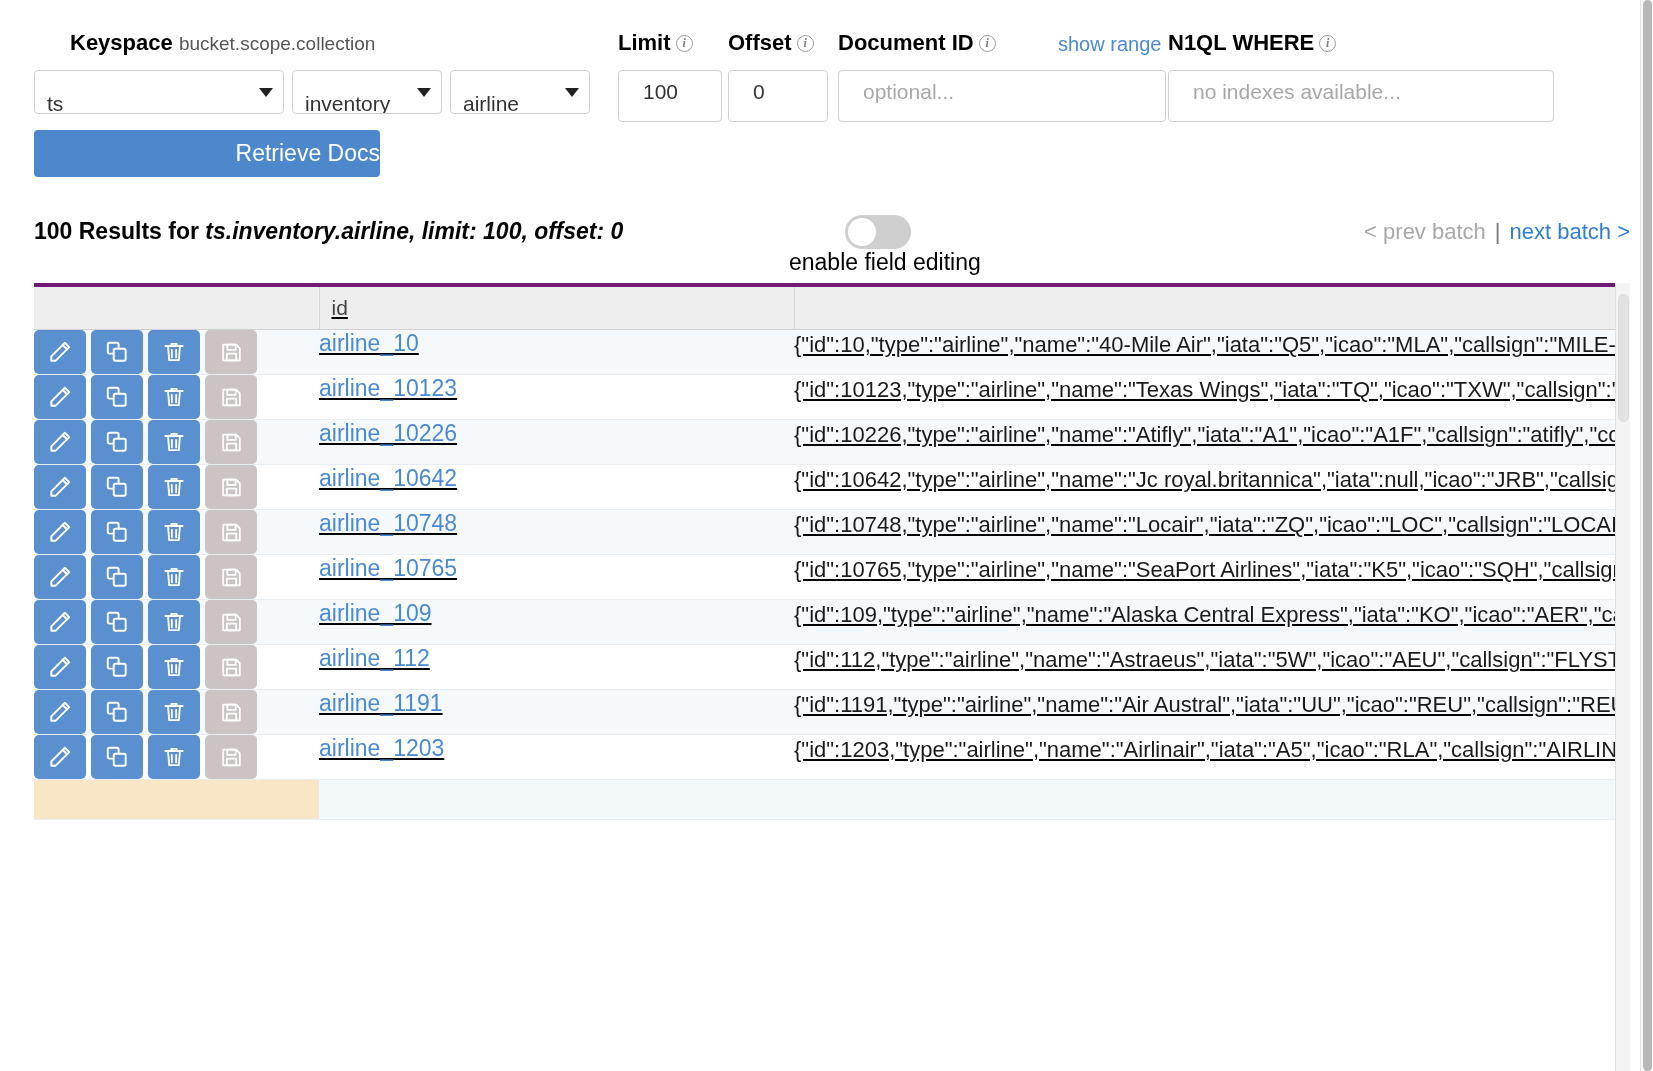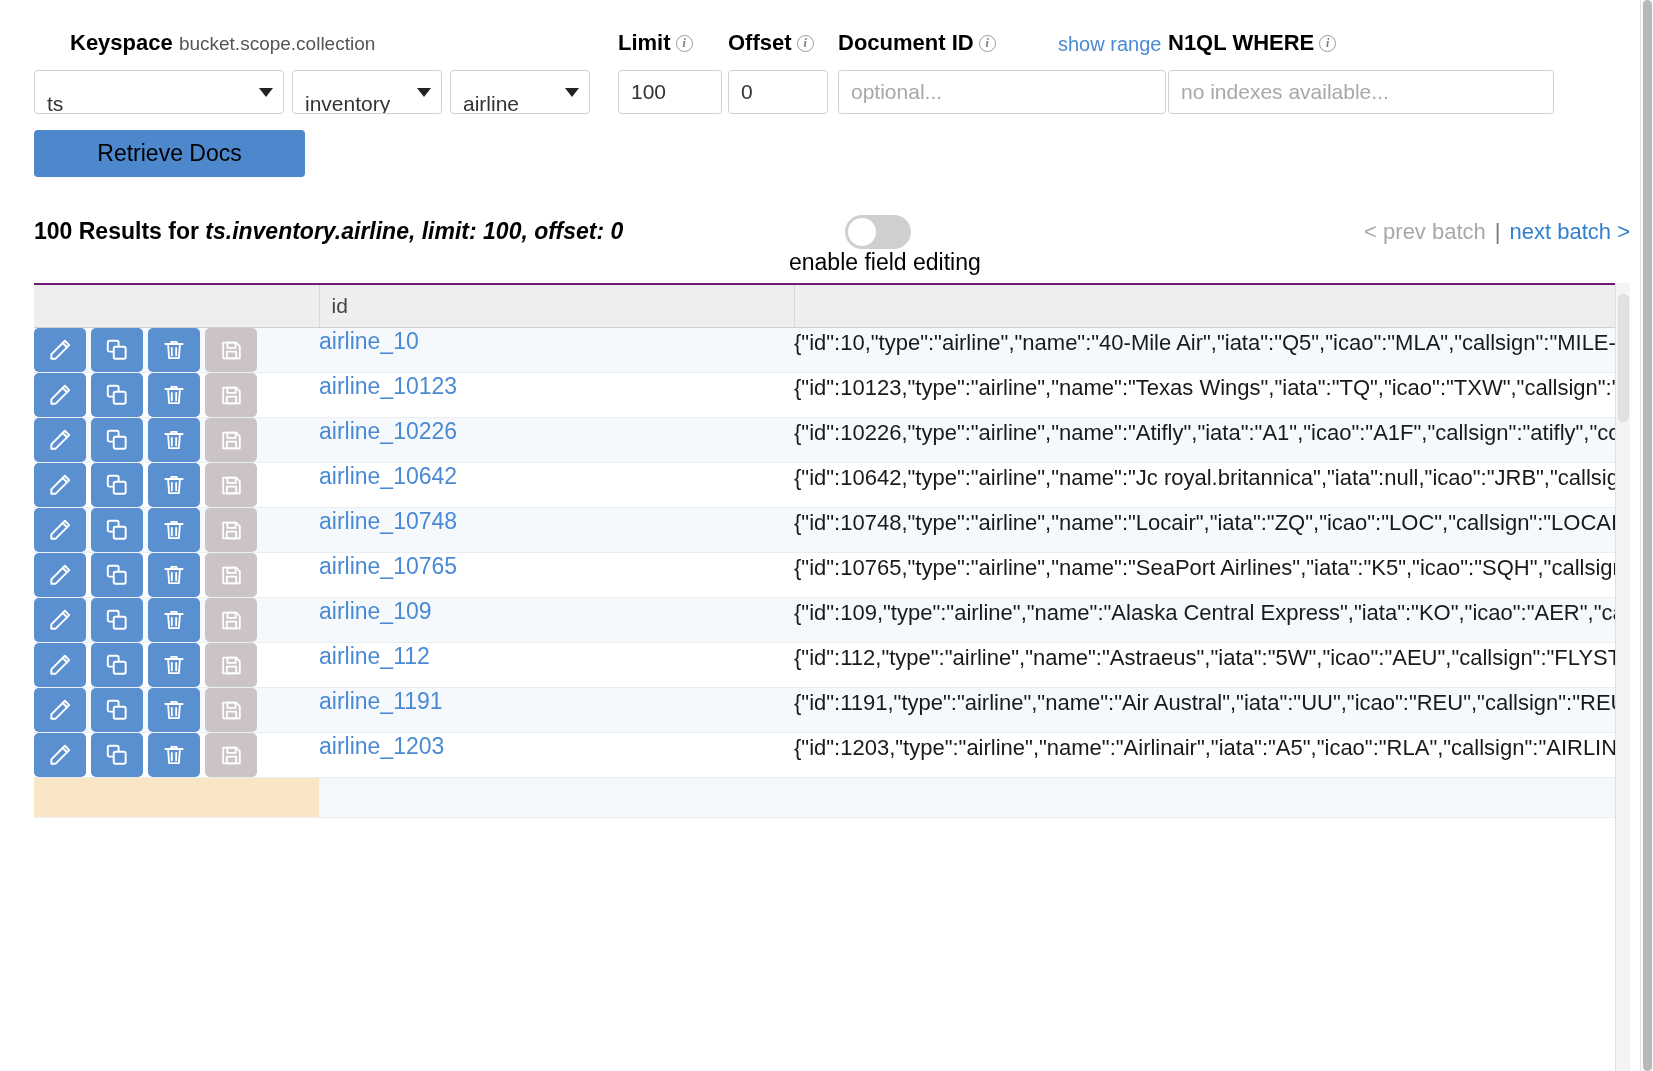--- a/index.html
+++ b/index.html
@@ -74,27 +74,27 @@
     color: #4a8ad4;
     font-size: 20px;
     font-weight: normal;
     top: 3px;
     cursor: pointer;
   }
 
   .input-row { position: relative; height: 46px; margin-top: 6px; }
   .field {
     position: absolute;
-    height: 44px;
+    height: 52px;
     border: 1px solid #d0d0d0;
     border-radius: 4px;
     background: #fff;
     font-size: 21px;
     color: #333;
-    padding: 0 12px;
+    padding: 0 24px;
     font-family: "Liberation Sans", sans-serif;
     line-height: 42px;
     white-space: nowrap;
     overflow: hidden;
   }
   .field.placeholder { color: #a8a8a8; }
   .select {
     position: absolute;
     height: 44px;
     border: 1px solid #d0d0d0;
@@ -114,29 +114,29 @@
     width: 0; height: 0;
     margin-top: -4px;
     border-left: 7px solid transparent;
     border-right: 7px solid transparent;
     border-top: 9px solid #222;
   }
 
   .retrieve-btn {
     position: absolute;
     left: 34px; top: 130px;
-    width: 271px; height: 47px;
+    width: 346px; height: 47px;
     background: #4d87cc;
-    color: #000000;
+    color: #ffffff;
     border: none;
     border-radius: 4px;
     font-size: 23px;
     font-family: "Liberation Sans", sans-serif;
     cursor: pointer;
-    text-align: center;
+    text-align: right;
     line-height: 47px;
   }
 
   
   .results-line {
     position: absolute;
     left: 34px; top: 218px;
     font-size: 23px;
     color: #000;
     white-space: nowrap;
@@ -182,21 +182,22 @@
   .batch-nav .sep  { color: #777; margin: 0 9px; }
   .batch-nav .next { color: #2f7fd1; cursor: pointer; margin-top: 40px; }
 
   
   .table-wrap {
     position: absolute;
     left: 34px; top: 283px;
     width: 1596px;
     height: 564px;
     overflow: hidden;
-    border-top: 2px solid #701a75;
+    border-top: 4px solid #701a75;
+    text-decoration: underline;
   }
   table.docs {
     border-collapse: collapse;
     table-layout: fixed;
     width: 2400px;
   }
   table.docs th {
     background: #eeeeee;
     border-bottom: 1px solid #d0d0d0;
     border-right: 1px solid #d8d8d8;

